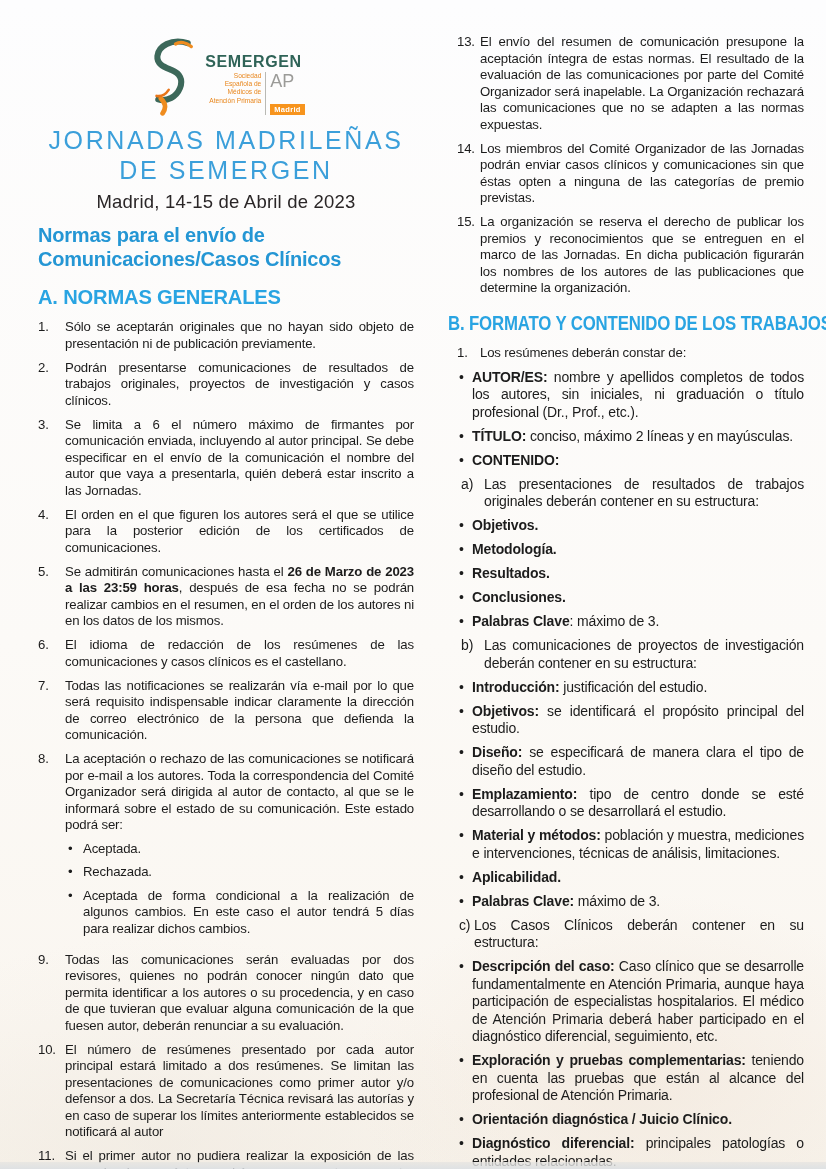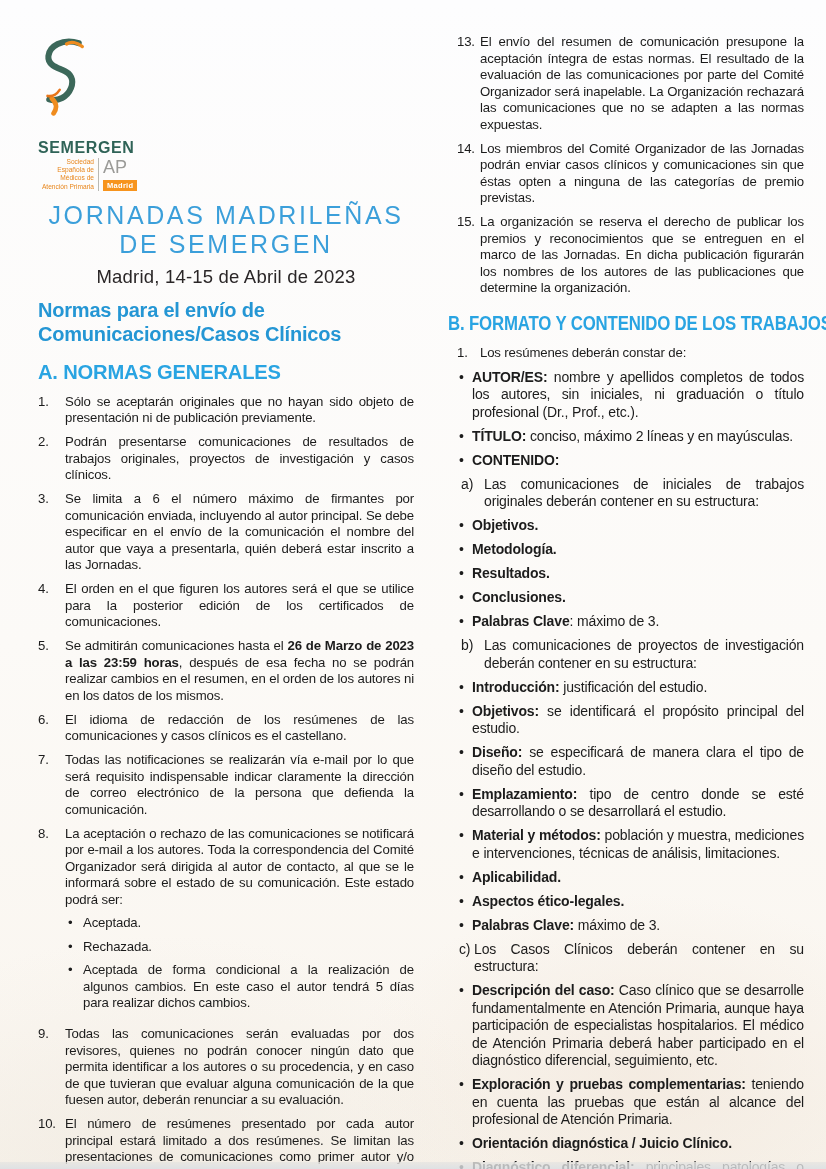--- a/index.html
+++ b/index.html
@@ -10,29 +10,29 @@
       radial-gradient(420px 260px at 78% 92%, rgba(238,224,210,0.45), rgba(238,224,210,0) 70%),
       radial-gradient(500px 300px at 20% 98%, rgba(235,228,218,0.40), rgba(235,228,218,0) 70%),
       linear-gradient(180deg,#fdfdfe 0%,#fcfaf7 55%,#faf6f0 88%,#f7f2ea 100%);
     box-sizing:border-box;
   }
   .cols{display:flex;gap:34px;padding:34px 22px 0 38px;box-sizing:border-box;}
   .col-left{width:376px;flex:0 0 376px;}
   .col-right{flex:1;min-width:0;}
 
   
-  .logo-row{display:flex;justify-content:center;align-items:flex-start;gap:6px;margin:2px 0 10px 0;flex-direction:column;}
+  .logo-row{display:flex;justify-content:center;align-items:flex-start;gap:6px;margin:2px 0 10px 0;}
   .logo-textblock{display:flex;flex-direction:column;align-items:flex-start;padding-top:18px;}
   .logo-brand{font-weight:bold;font-size:16px;letter-spacing:0.6px;color:#2f6357;line-height:1;}
   .logo-sub{display:flex;align-items:stretch;margin-top:2px;}
   .logo-soc{width:56px;text-align:right;font-size:6.6px;line-height:1.25;color:#e8861c;padding-right:4px;}
   .logo-divider{width:1px;background:#b9b9b4;}
   .logo-right{display:flex;flex-direction:column;padding-left:4px;}
   .logo-ap{font-size:18px;color:#9b9b98;line-height:1.1;}
-  .logo-madrid{font-size:7.5px;font-weight:bold;color:#fff;background:#f7941d;padding:1px 4px;margin-top:2px;letter-spacing:0.3px;}
+  .logo-madrid{font-size:7.5px;font-weight:bold;color:#fff;background:#f7941d;padding:1px 4px;margin-top:12px;letter-spacing:0.3px;}
   h1.title{margin:6px 0 4px 0;text-align:center;font-weight:normal;
     font-size:25px;line-height:1.18;letter-spacing:2.6px;color:#3b9fda;}
   .date{text-align:center;font-size:18.5px;color:#2a2627;margin:6px 0 10px 0;letter-spacing:0.2px;}
   h2.subtitle{margin:4px 0 14px 0;text-align:left;font-size:20px;line-height:1.2;color:#2496d4;letter-spacing:-0.2px;}
 
   
   h3.sec{margin:10px 0 10px 0;font-size:21px;color:#29a4e2;letter-spacing:-0.2px;
     transform:scaleX(0.96);transform-origin:left;white-space:nowrap;}
   h3.sec-b{transform:scaleX(0.80);margin:14px 0 10px 0;}
 
@@ -163,34 +163,33 @@
       <div class="list" id="list-b-item">
           <div class="item">
             <span class="num">1.</span>
             <div class="body"><span>Los resúmenes deberán constar de:</span></div>
           </div>
         </div>
       <div class="entries" id="list-b">
           <div class="entry bullet"><span class="b">AUTOR/ES:</span><span> nombre y apellidos completos de todos los autores, sin iniciales, ni graduación o título profesional (Dr., Prof., etc.).</span></div>
           <div class="entry bullet"><span class="b">TÍTULO:</span><span> conciso, máximo 2 líneas y en mayúsculas.</span></div>
           <div class="entry bullet"><span class="b">CONTENIDO:</span></div>
-          <div class="entry alpha"><span class="alabel">a)</span><span>Las comunicaciones de iniciales de trabajos originales deberán contener en su estructura:</span></div>
+          <div class="entry alpha"><span class="alabel">a)</span><span>Las presentaciones de resultados de trabajos originales deberán contener en su estructura:</span></div>
           <div class="entry bullet"><span class="b">Objetivos.</span></div>
           <div class="entry bullet"><span class="b">Metodología.</span></div>
           <div class="entry bullet"><span class="b">Resultados.</span></div>
           <div class="entry bullet"><span class="b">Conclusiones.</span></div>
           <div class="entry bullet"><span class="b">Palabras Clave</span><span>: máximo de 3.</span></div>
           <div class="entry alpha"><span class="alabel">b)</span><span>Las comunicaciones de proyectos de investigación deberán contener en su estructura:</span></div>
           <div class="entry bullet"><span class="b">Introducción:</span><span> justificación del estudio.</span></div>
           <div class="entry bullet"><span class="b">Objetivos:</span><span> se identificará el propósito principal del estudio.</span></div>
           <div class="entry bullet"><span class="b">Diseño:</span><span> se especificará de manera clara el tipo de diseño del estudio.</span></div>
           <div class="entry bullet"><span class="b">Emplazamiento:</span><span> tipo de centro donde se esté desarrollando o se desarrollará el estudio.</span></div>
           <div class="entry bullet"><span class="b">Material y métodos:</span><span> población y muestra, mediciones e intervenciones, técnicas de análisis, limitaciones.</span></div>
           <div class="entry bullet"><span class="b">Aplicabilidad.</span></div>
-          <div class="entry bullet"><span class="b">Aspectos ético-legales.</span></div>
           <div class="entry bullet"><span class="b">Palabras Clave:</span><span> máximo de 3.</span></div>
           <div class="entry alpha tight"><span class="alabel">c)</span><span>Los Casos Clínicos deberán contener en su estructura:</span></div>
           <div class="entry bullet"><span class="b">Descripción del caso:</span><span> Caso clínico que se desarrolle fundamentalmente en Atención Primaria, aunque haya participación de especialistas hospitalarios. El médico de Atención Primaria deberá haber participado en el diagnóstico diferencial, seguimiento, etc.</span></div>
           <div class="entry bullet"><span class="b">Exploración y pruebas complementarias:</span><span> teniendo en cuenta las pruebas que están al alcance del profesional de Atención Primaria.</span></div>
           <div class="entry bullet"><span class="b">Orientación diagnóstica / Juicio Clínico.</span></div>
           <div class="entry bullet"><span class="b">Diagnóstico diferencial:</span><span> principales patologías o entidades relacionadas.</span></div>
           <div class="entry bullet"><span class="b">Comentario final:</span><span> Incluir un comentario final con las conclusiones más importantes.</span></div>
         </div>
     </div>
 

